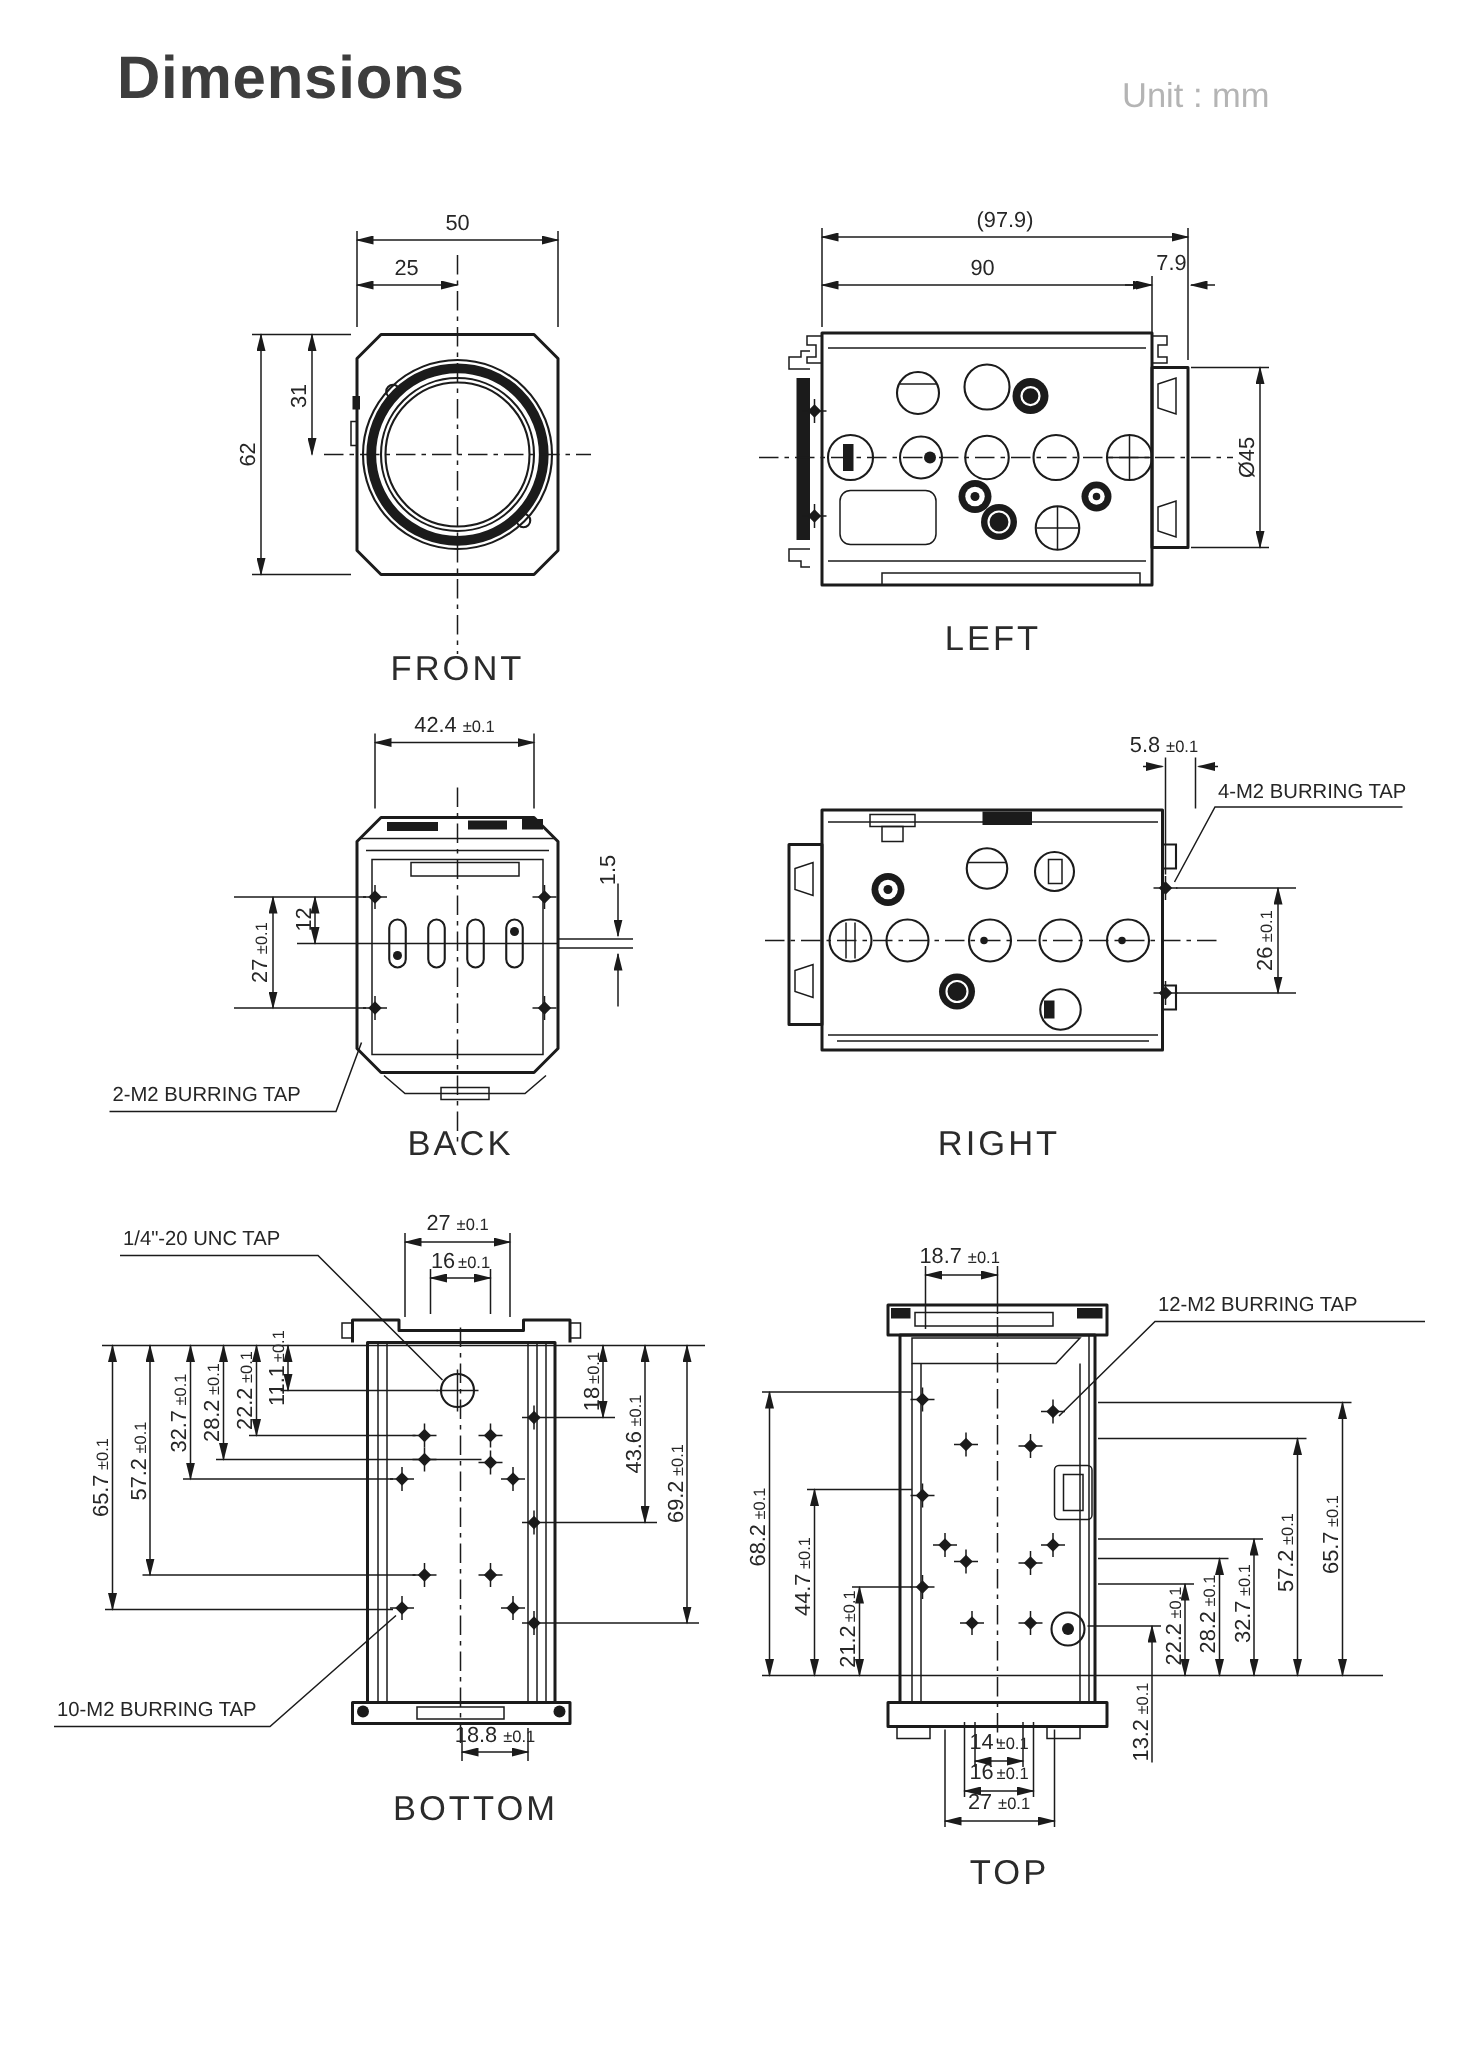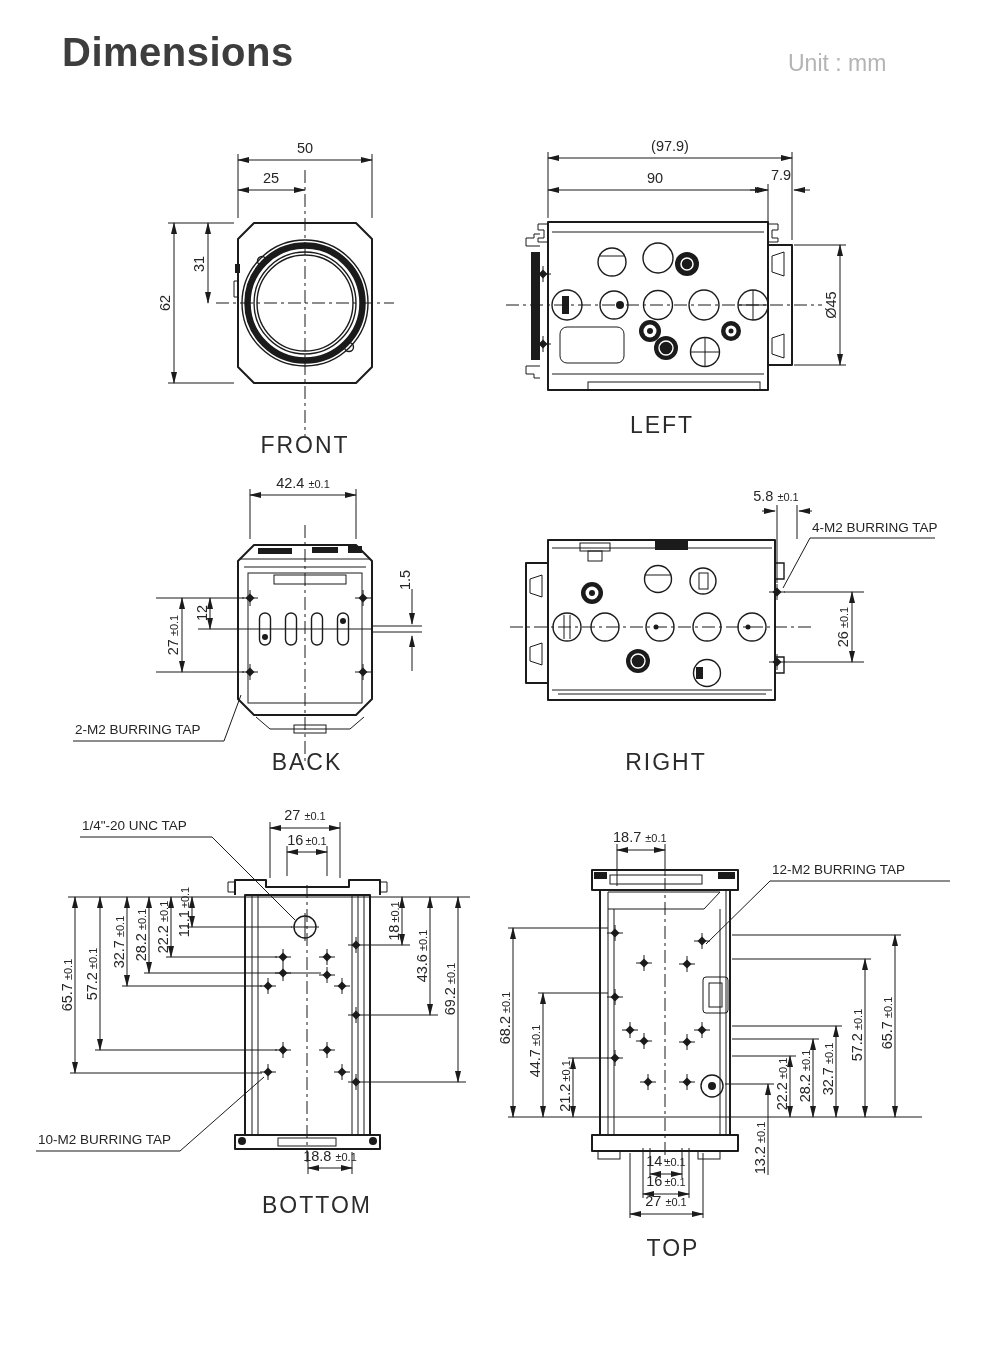--- a/index.html
+++ b/index.html
@@ -1,21 +1,21 @@
 <!DOCTYPE html>
 <html><head>
 <meta charset="utf-8">
 <style>
   :root{ --line:#1b1b1b; }
   html,body{ margin:0; padding:0; }
   body{ width:982px; height:1368px; background:#ffffff; position:relative;
         font-family:"Liberation Sans", sans-serif; overflow:hidden; }
-  .page-title{ position:absolute; left:62px; top:30px; margin:0;
+  .page-title{ position:absolute; left:78px; top:30px; margin:0;
                font-size:40px; font-weight:bold; color:#3d3d3d; letter-spacing:.5px;text-align:center; }
-  .unit-label{ position:absolute; left:788px; top:50px; font-size:23px; color:#b4b4b4; }
+  .unit-label{ position:absolute; left:748px; top:50px; font-size:23px; color:#b4b4b4; }
   .view{ position:absolute; }
   svg text{ fill:#262626; }
   .dimtxt{ font-size:14.5px; }
   .tol{ font-size:11px; }
   .notetxt{ font-size:13.5px; }
   .cap{ font-size:23px; letter-spacing:2px; fill:#2b2b2b; }
   .ol{ fill:none; stroke:var(--line); stroke-width:2; stroke-linejoin:round; }
   .t15{ stroke-width:1.5; } .t12{ stroke-width:1.2; } .t1{ stroke-width:1; } .t3{ stroke-width:3; }
   .fillb{ fill:var(--line); stroke:none; }
   .dim{ fill:none; stroke:var(--line); stroke-width:1; }

